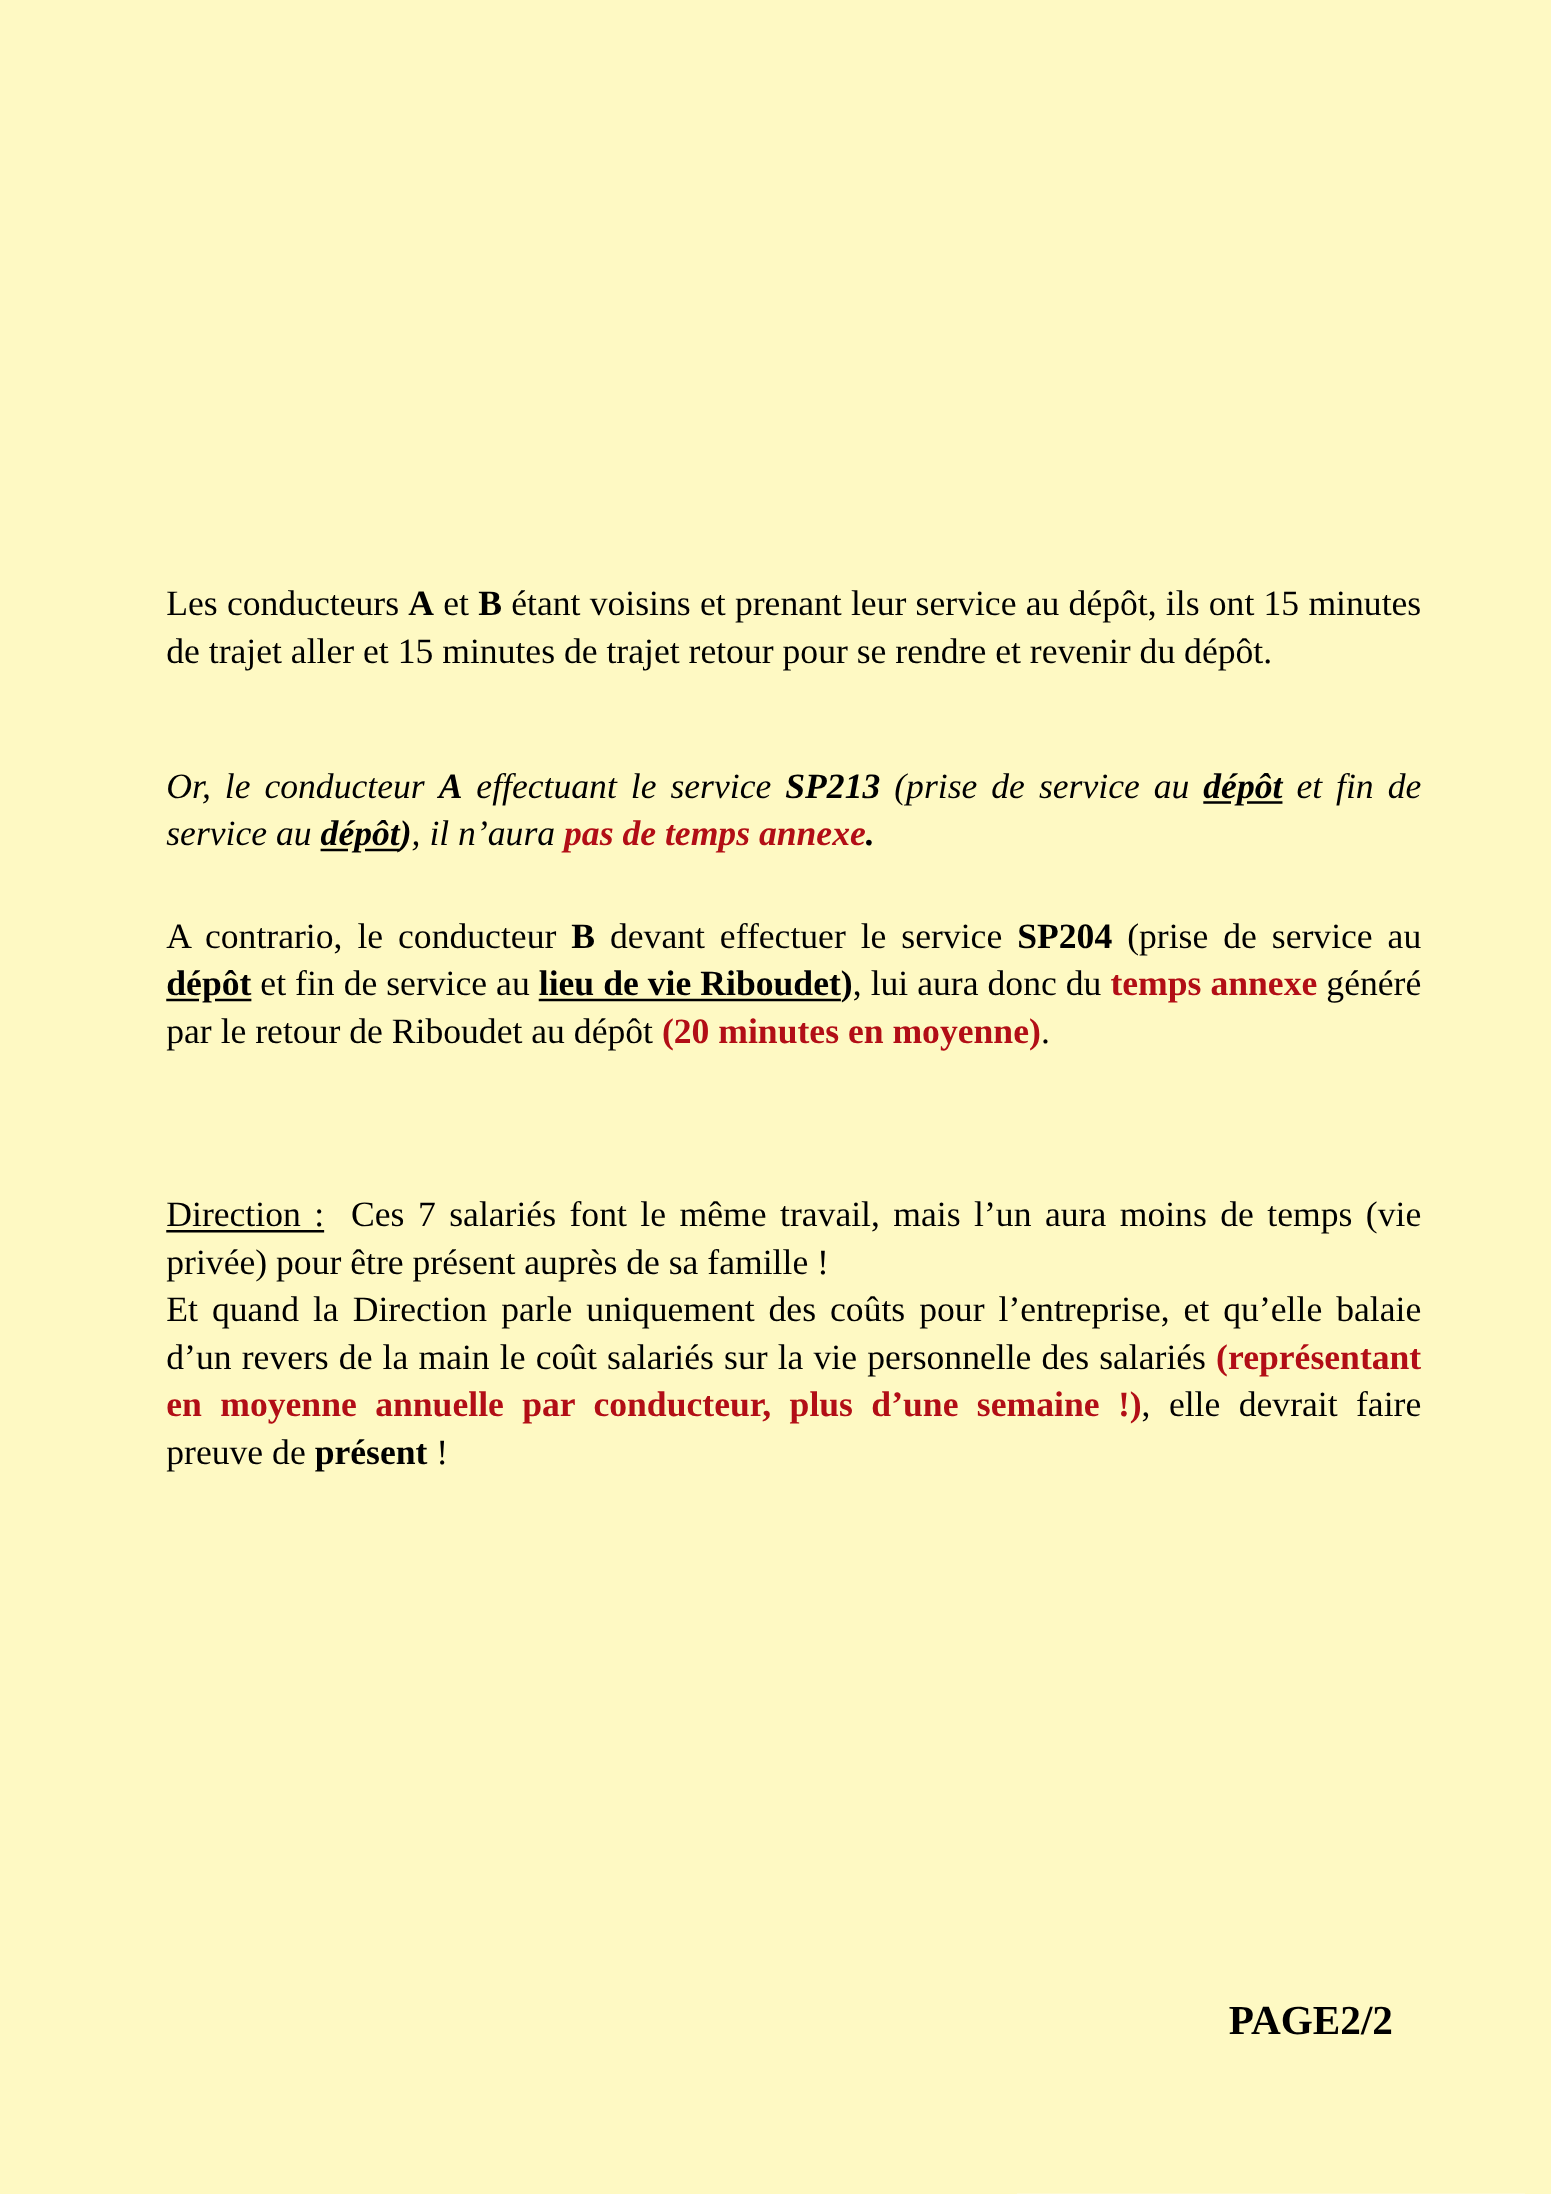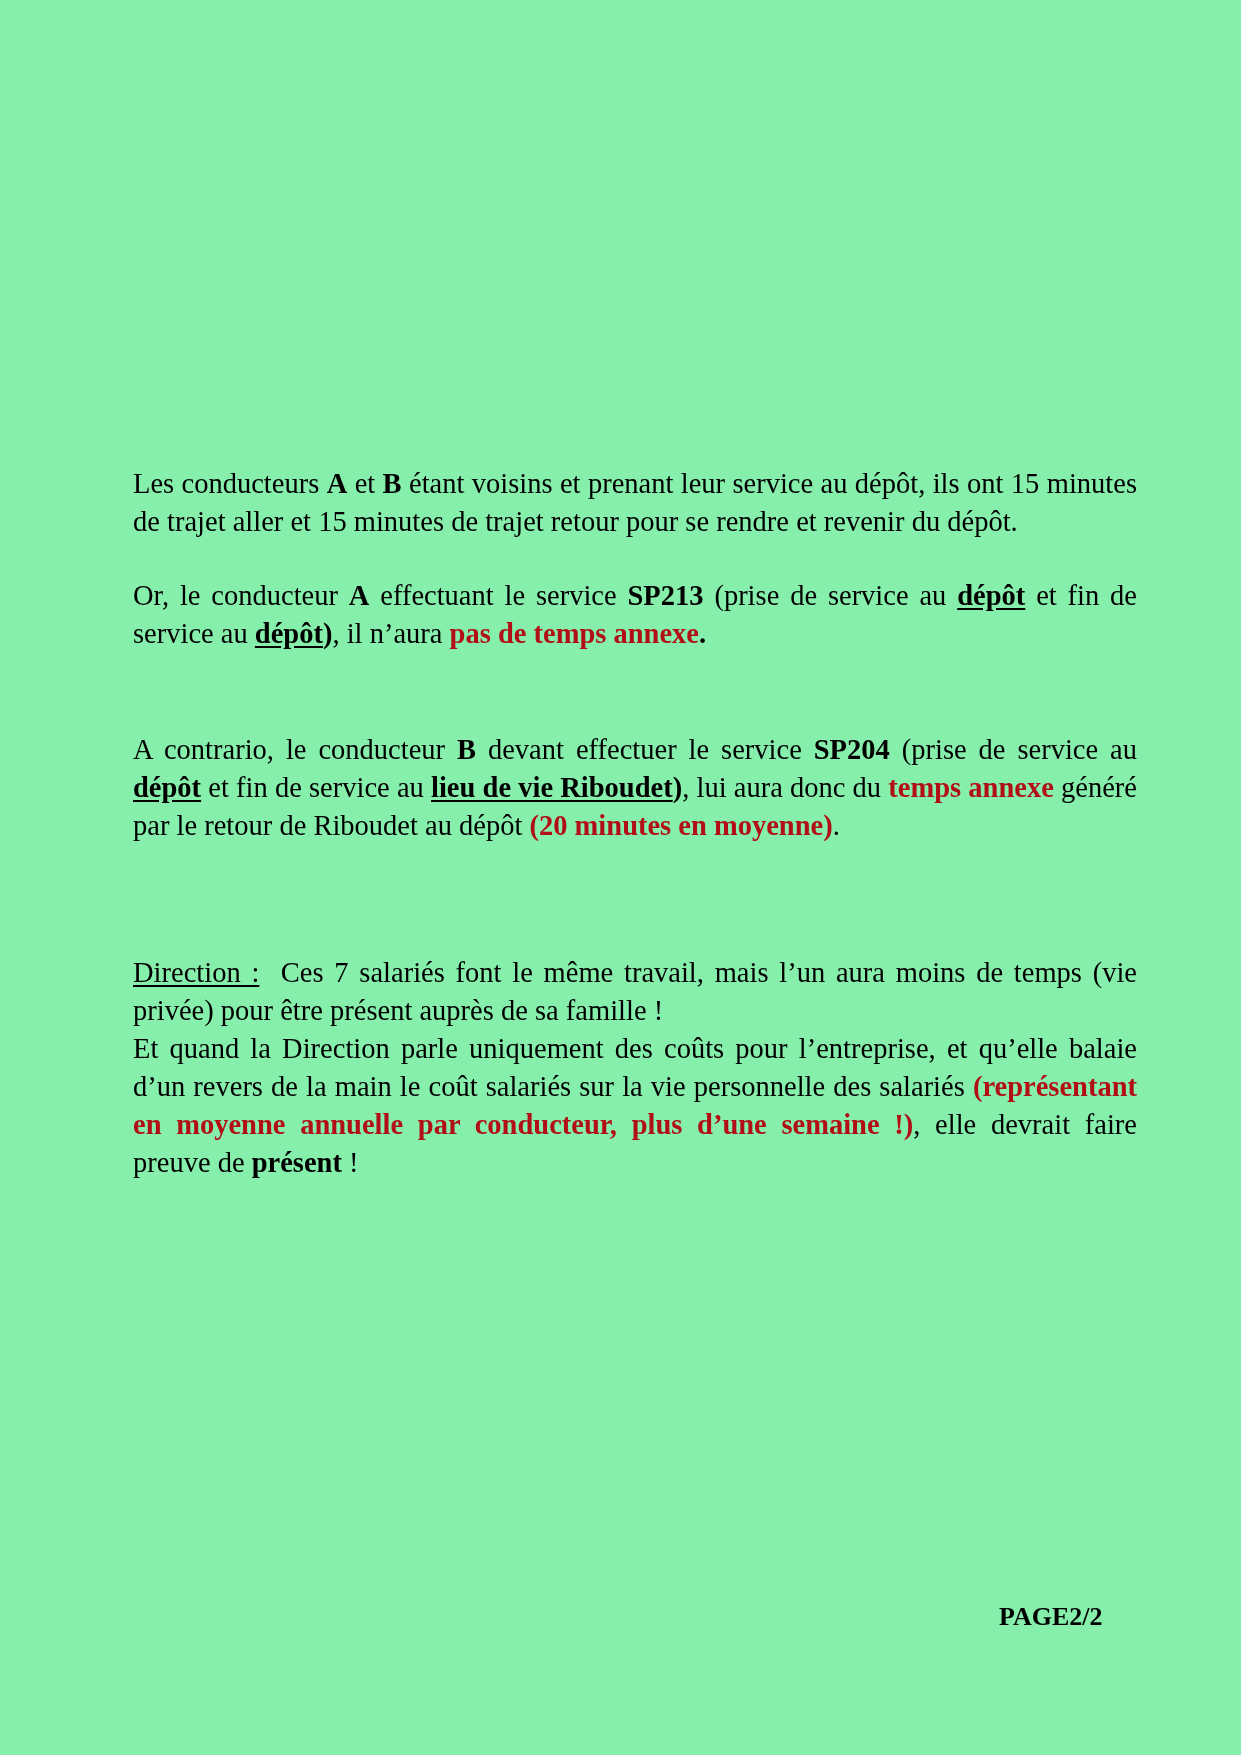--- a/index.html
+++ b/index.html
@@ -1,30 +1,30 @@
 <!DOCTYPE html>
 <html><head>
 <meta charset="utf-8">
 <style>
   html, body { margin: 0; padding: 0; background: #ffffff; }
   body { width: 1241px; height: 1755px; position: relative; overflow: hidden;
          font-family: "Liberation Serif", "DejaVu Serif", serif; color: #000; }
-  .page { position: absolute; left: 0; top: 0; width: 1241px; height: 1755px; background: #86efac; }
+  .page { position: absolute; left: 0; top: 0; width: 1241px; height: 1755px; background: #fef9c3; }
   .block { position: absolute; left: 133px; width: 1004px; font-size: 28.5px; line-height: 38px; text-align: justify; }
   .p1 { top: 465px; }
-  .p2 { top: 577px; }
+  .p2 { top: 611px; font-style: italic; }
   .p3 { top: 731px; }
   .p4 { top: 954px; }
   p { margin: 0; }
   .b { font-weight: bold; }
   .u { text-decoration: underline; text-underline-offset: 3px; }
   .red { color: #b20e16; font-weight: bold; }
   .nojust { text-align-last: left; }
   .sig { position: absolute; left: 828px; top: 1374px; font-size: 28.5px; line-height: 38px; text-decoration: underline; text-underline-offset: 4px; }
-  .pagenum { position: absolute; left: 983px; top: 1598px; font-size: 26px; font-weight: bold; line-height: 38px; margin-left: 16px; }
+  .pagenum { position: absolute; left: 983px; top: 1598px; font-size: 33px; font-weight: bold; line-height: 38px; }
 </style>
 </head>
 <body>
 
 <div class="page">
 
   <div class="block p1 nojust">
     <p><span>Les conducteurs </span><span class="b">A</span><span> et </span><span class="b">B</span><span> étant voisins et prenant leur service au dépôt, ils ont 15 minutes de trajet aller et 15 minutes de trajet retour pour se rendre et revenir du dépôt.</span></p>
   </div>
 

